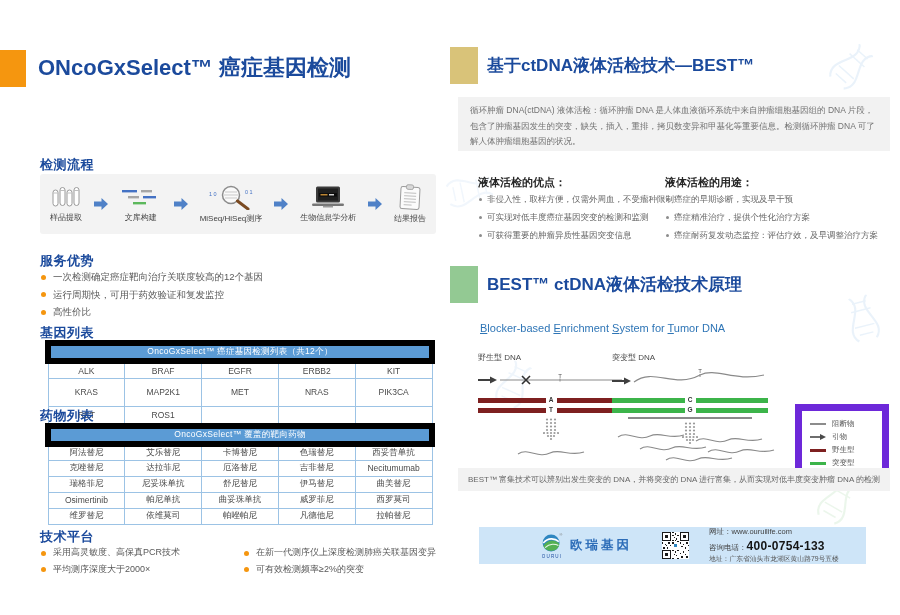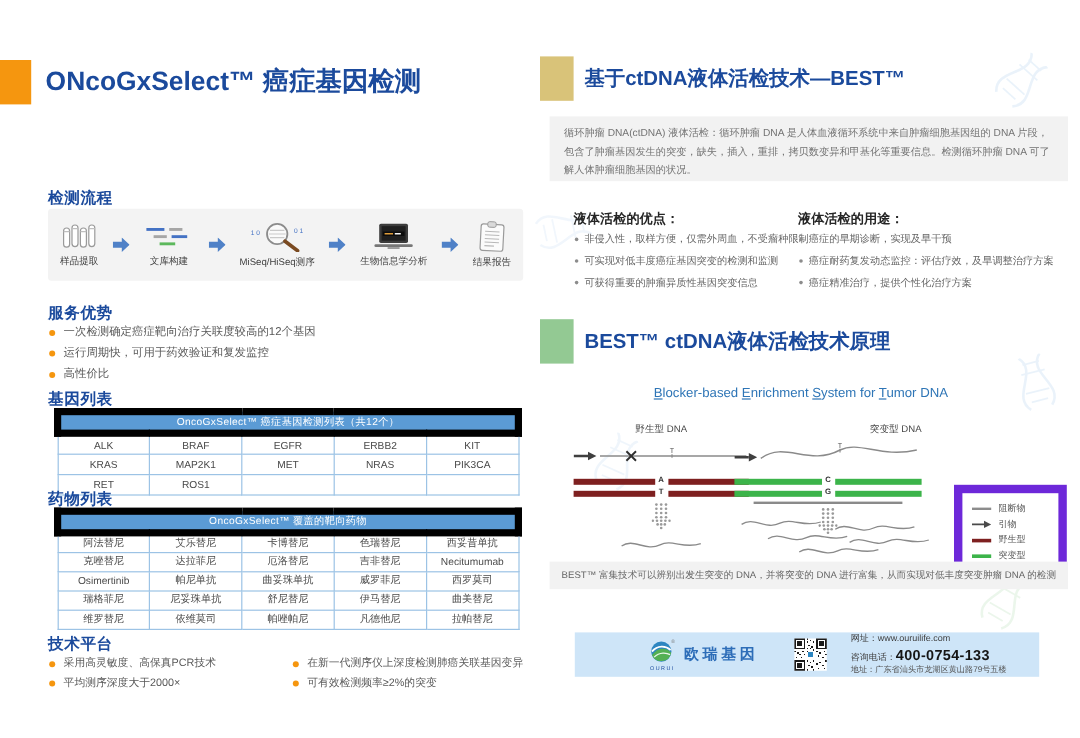--- a/index.html
+++ b/index.html
@@ -196,21 +196,21 @@
         <tr>
           <th colspan="5">OncoGxSelect™ 癌症基因检测列表（共12个）</th>
         </tr>
     <tr style="height:17px">
       <td>ALK</td>
       <td>BRAF</td>
       <td>EGFR</td>
       <td>ERBB2</td>
       <td>KIT</td>
     </tr>
-    <tr style="height:17px">
+    <tr style="height:28px">
       <td>KRAS</td>
       <td>MAP2K1</td>
       <td>MET</td>
       <td>NRAS</td>
       <td>PIK3CA</td>
     </tr>
     <tr style="height:17px">
       <td>RET</td>
       <td>ROS1</td>
       <td></td>
@@ -234,32 +234,32 @@
       <td>西妥昔单抗</td>
     </tr>
     <tr style="height:16px">
       <td>克唑替尼</td>
       <td>达拉菲尼</td>
       <td>厄洛替尼</td>
       <td>吉非替尼</td>
       <td>Necitumumab</td>
     </tr>
     <tr style="height:16px">
+      <td>瑞格菲尼</td>
+      <td>尼妥珠单抗</td>
+      <td>舒尼替尼</td>
+      <td>伊马替尼</td>
+      <td>曲美替尼</td>
+    </tr>
+    <tr style="height:16px">
       <td>Osimertinib</td>
       <td>帕尼单抗</td>
       <td>曲妥珠单抗</td>
       <td>威罗菲尼</td>
       <td>西罗莫司</td>
-    </tr>
-    <tr style="height:16px">
-      <td>瑞格菲尼</td>
-      <td>尼妥珠单抗</td>
-      <td>舒尼替尼</td>
-      <td>伊马替尼</td>
-      <td>曲美替尼</td>
     </tr>
     <tr style="height:16px">
       <td>维罗替尼</td>
       <td>依维莫司</td>
       <td>帕唑帕尼</td>
       <td>凡德他尼</td>
       <td>拉帕替尼</td>
     </tr>
   </tbody>
     </table>
@@ -284,33 +284,33 @@
   <div class="abs subcol-h" style="left:478px;top:175px">液体活检的优点：</div>
   <ul class="abs dotli" style="left:478px;top:194px;width:200px">
     <li>非侵入性，取样方便，仅需外周血，不受瘤种限制</li>
     <li>可实现对低丰度癌症基因突变的检测和监测</li>
     <li>可获得重要的肿瘤异质性基因突变信息</li>
   </ul>
 
   <div class="abs subcol-h" style="left:665px;top:175px">液体活检的用途：</div>
   <ul class="abs dotli" style="left:665px;top:194px;width:225px">
     <li>癌症的早期诊断，实现及早干预</li>
+    <li>癌症精准治疗，提供个性化治疗方案</li>
     <li>癌症耐药复发动态监控：评估疗效，及早调整治疗方案</li>
-    <li>癌症精准治疗，提供个性化治疗方案</li>
   </ul>
 
   <div class="abs" style="left:450px;top:266px;width:28px;height:37px;background:#93c993"></div>
   <div class="abs h1" style="left:487px;top:273px;font-size:17px;white-space:nowrap">BEST™ ctDNA液体活检技术原理</div>
 
-  <div class="abs" style="left:480px;top:322px;width:310px;text-align:right;font-size:11px;color:#2e75b6;white-space:nowrap">
+  <div class="abs" style="left:480px;top:322px;width:310px;text-align:left;font-size:11px;color:#2e75b6;white-space:nowrap">
     <span class="ul">B</span><span>locker-based </span><span class="ul">E</span><span>nrichment </span><span class="ul">S</span><span>ystem for </span><span class="ul">T</span><span>umor DNA</span>
   </div>
 
   <div class="abs" style="left:478px;top:352px;width:146px">
-    <div style="text-align:center;font-size:8px;color:#4a4a4a">野生型 DNA</div>
+    <div style="font-size:8px;color:#4a4a4a">野生型 DNA</div>
     <svg width="146" height="16" viewBox="0 0 146 16" style="margin-top:8px">
       <g>
           <line x1="0" y1="9" x2="12" y2="9" stroke="#3f3f3f" stroke-width="2"></line>
           <polygon points="12,5.5 19,9 12,12.5" fill="#3f3f3f"></polygon>
         </g>
       <line x1="22" y1="9" x2="144" y2="9" stroke="#8a8a8a" stroke-width="1.2"></line>
       <g>
           <path d="M44,5 l8,8 M52,5 l-8,8" stroke="#2f2f2f" stroke-width="1.6"></path>
         </g>
       <text x="82" y="6.5" font-size="6" fill="#555" text-anchor="middle">T</text>
@@ -330,21 +330,21 @@
     </div>
     <svg width="16" height="23" viewBox="0 0 16 23" style="display:block;margin:4px auto 0">
         <use href="#dotarrow"></use>
       </svg>
     <svg width="70" height="12" viewBox="0 0 70 12" style="display:block;margin:6px auto 0">
         <use href="#wave1"></use>
       </svg>
   </div>
 
   <div class="abs" style="left:612px;top:352px;width:156px">
-    <div style="text-align:right;font-size:8px;color:#4a4a4a">突变型 DNA</div>
+    <div style="text-align:left;font-size:8px;color:#4a4a4a">突变型 DNA</div>
     <svg width="156" height="24" viewBox="0 0 156 24" style="margin-top:2px">
       <g>
           <line x1="0" y1="16" x2="12" y2="16" stroke="#3f3f3f" stroke-width="2"></line>
           <polygon points="12,12.5 19,16 12,19.5" fill="#3f3f3f"></polygon>
         </g>
       <path d="M22,17 C42,2 62,24 88,10 C104,2 122,17 152,10" fill="none" stroke="#8a8a8a" stroke-width="1.2"></path>
       <text x="88" y="8" font-size="6" fill="#555" text-anchor="middle">T</text>
       <line x1="88" y1="9" x2="88" y2="12" stroke="#8a8a8a" stroke-width="1"></line>
     </svg>
     <div style="margin-top:4px">

